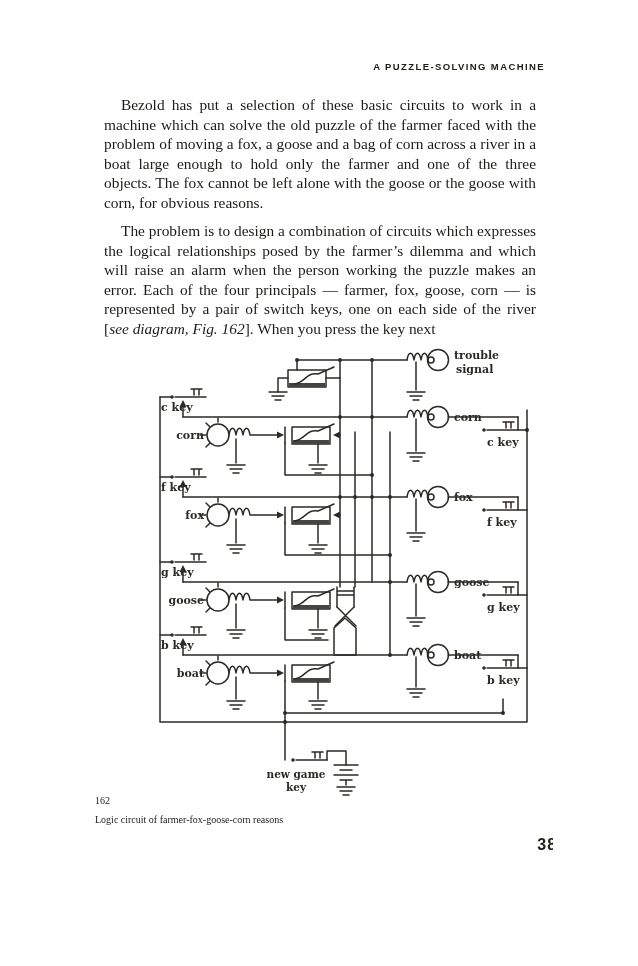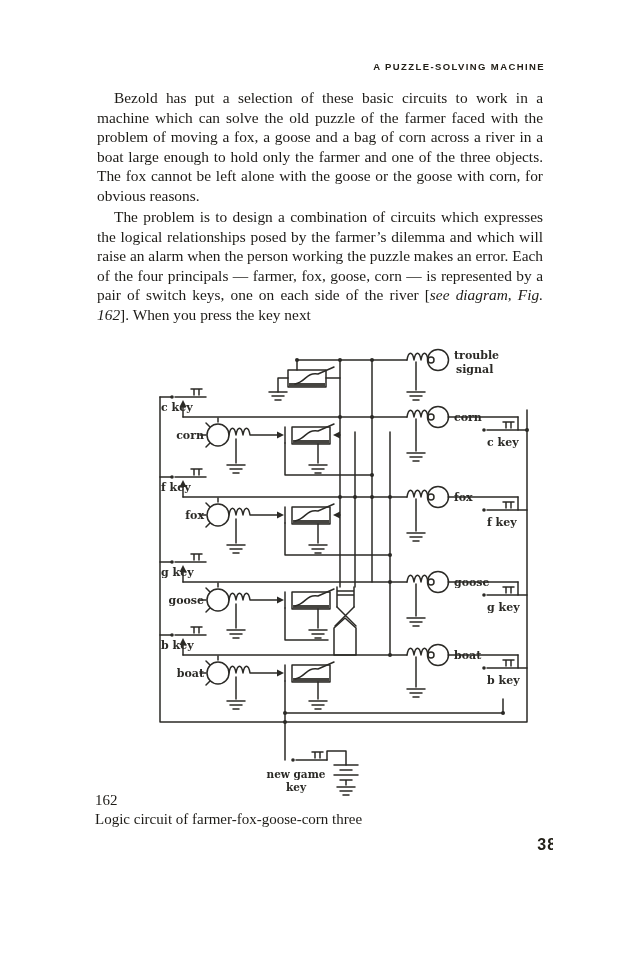--- a/index.html
+++ b/index.html
@@ -4,28 +4,28 @@
 <style>
   :root { --ink:#2b2a26; --paper:#ffffff; --text:#1d1b17; }
   html,body { margin:0; padding:0; background:#fff; }
   .page { position:relative; width:553px; height:966px; background:var(--paper); overflow:hidden;
           font-family:"Liberation Serif", serif; color:var(--text); }
   .running-header { position:absolute; top:61px; left:95px; width:450px; text-align:right;
           font-family:"Liberation Sans", sans-serif; font-weight:bold; font-size:9.5px;
           letter-spacing:1.4px; color:#232018; }
   .bodytext { position:absolute; top:86px; left:95px; width:450px;
           font-size:15.4px; line-height:19.5px; text-align:justify; }
-  .bodytext p { margin:2px; text-indent:17px; }
+  .bodytext p { margin:9px; text-indent:17px; }
   .fig { position:absolute; left:88px; top:347px; }
   .fig .w { stroke:var(--ink); fill:none; stroke-width:1.5; stroke-linecap:round; stroke-linejoin:round; }
   .fig .d { fill:var(--ink); stroke:none; }
   .fig .strip { fill:var(--ink); opacity:.88; stroke:none; }
   .flabel { font-family:"DejaVu Serif", serif; font-weight:bold; font-size:11px; fill:#2b2a26; }
   .flabel2 { font-family:"DejaVu Serif", serif; font-weight:bold; font-size:10.5px; fill:#2b2a26; }
-  .caption { position:absolute; left:95px; top:791px; font-size:15px; line-height:19px; }
+  .caption { position:absolute; left:95px; top:791px; font-size:10px; line-height:19px; }
   .pageno { position:absolute; top:836px; left:95px; width:472px; text-align:right;
           font-family:"Liberation Sans", sans-serif; font-weight:bold; font-size:16px;
           letter-spacing:1px; color:#232018; }
 </style>
 </head>
 <body>
 
 <div class="page">
 
   <div class="running-header">A PUZZLE-SOLVING MACHINE</div>
@@ -231,17 +231,17 @@
       <path class="w" d="M239,413 V404 H258 V418"></path>
       <path class="w" d="M246,418 H270 M252,423 H264 M246,428 H270 M252,433 H264 M258,433 V438"></path>
       <use href="#gnd" x="258" y="440"></use>
       <text class="flabel2" x="208" y="431" text-anchor="middle">new game</text>
       <text class="flabel2" x="208" y="444" text-anchor="middle">key</text>
     </g>
   </svg>
 
   <div class="caption">
     <div>162</div>
-    <div>Logic circuit of farmer-fox-goose-corn three</div>
+    <div>Logic circuit of farmer-fox-goose-corn reasons</div>
   </div>
 
   <div class="pageno">381</div>
 </div>
 
 </body></html>

